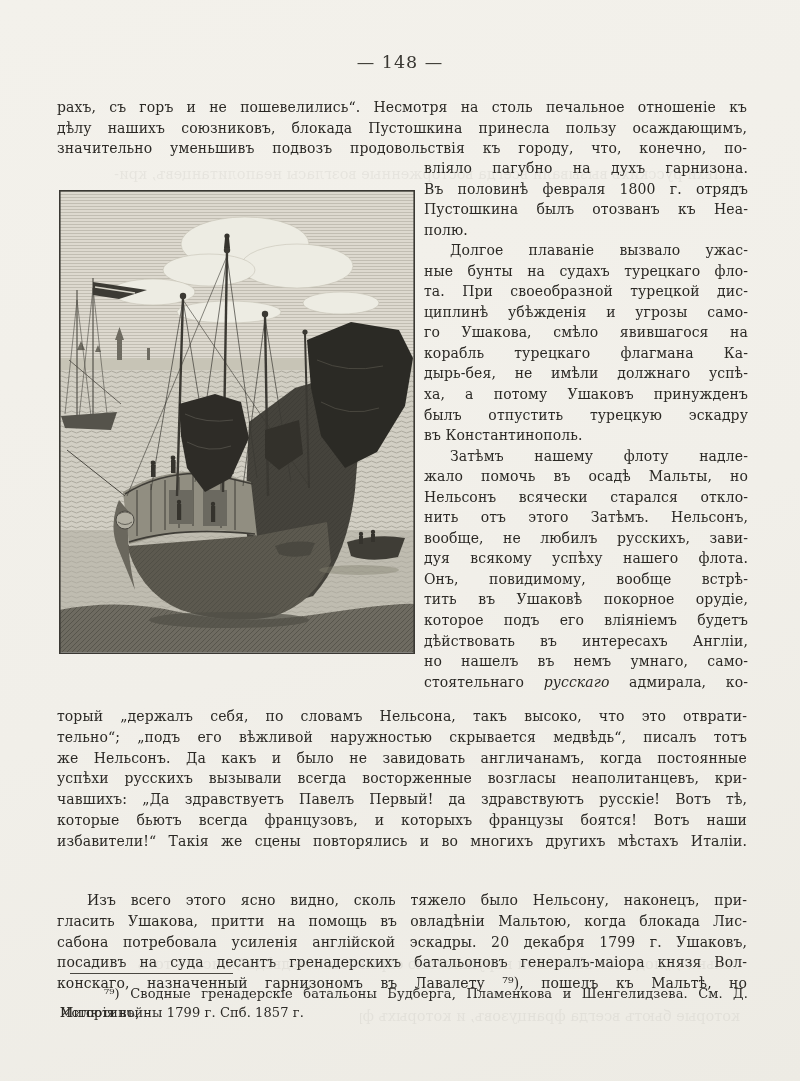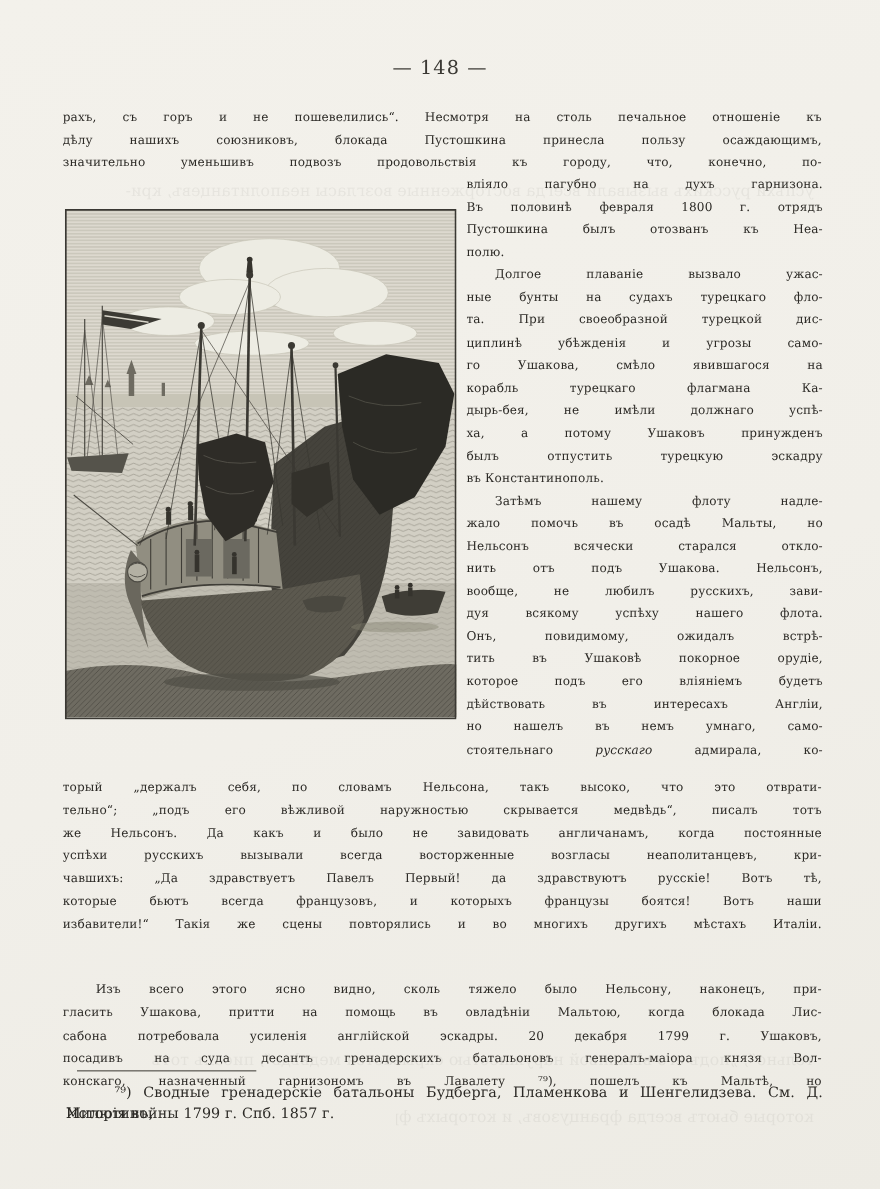--- a/index.html
+++ b/index.html
@@ -12,21 +12,21 @@
   .page{
     position:relative;width:800px;height:1081px;overflow:hidden;
     background:linear-gradient(160deg,#f3f1eb 0%,#f1efe9 55%,#edebe4 100%);
     color:#2b2925;
     padding-left:12px;
   }
   .pagenum{
     position:absolute;top:52px;left:0;width:800px;
     text-align:center;font-size:17.5px;letter-spacing:1px;color:#3a3833;
   }
-  .block{position:absolute;font-size:11px;letter-spacing:0.1px;}
+  .block{position:absolute;font-size:14px;letter-spacing:0.1px;}
   .block .line{
     text-align:justify;text-align-last:justify;
     height:20.6px;line-height:20.6px;overflow:visible;
   }
   .block .line.end{text-align-last:left;}
   .block .line.indent{text-indent:26px;}
   .para-top{left:57px;top:97px;width:690px;}
   .right-col{left:424px;top:158px;width:324px;}
   .right-col .line{height:20.55px;line-height:20.55px;}
   .para-mid{left:57px;top:706px;width:690px;}
@@ -208,24 +208,24 @@
       <div class="line"><span>циплинѣ убѣжденія и угрозы само-</span></div>
       <div class="line"><span>го Ушакова, смѣло явившагося на</span></div>
       <div class="line"><span>корабль турецкаго флагмана Ка-</span></div>
       <div class="line"><span>дырь-бея, не имѣли должнаго успѣ-</span></div>
       <div class="line"><span>ха, а потому Ушаковъ принужденъ</span></div>
       <div class="line"><span>былъ отпустить турецкую эскадру</span></div>
       <div class="line end"><span>въ Константинополь.</span></div>
       <div class="line indent"><span>Затѣмъ нашему флоту надле-</span></div>
       <div class="line"><span>жало помочь въ осадѣ Мальты, но</span></div>
       <div class="line"><span>Нельсонъ всячески старался откло-</span></div>
-      <div class="line"><span>нить отъ подъ Ушакова. Нельсонъ,</span></div>
+      <div class="line"><span>нить отъ этого Затѣмъ. Нельсонъ,</span></div>
       <div class="line"><span>вообще, не любилъ русскихъ, зави-</span></div>
       <div class="line"><span>дуя всякому успѣху нашего флота.</span></div>
-      <div class="line"><span>Онъ, повидимому, ожидалъ встрѣ-</span></div>
+      <div class="line"><span>Онъ, повидимому, вообще встрѣ-</span></div>
       <div class="line"><span>тить въ Ушаковѣ покорное орудіе,</span></div>
       <div class="line"><span>которое подъ его вліяніемъ будетъ</span></div>
       <div class="line"><span>дѣйствовать въ интересахъ Англіи,</span></div>
       <div class="line"><span>но нашелъ въ немъ умнаго, само-</span></div>
       <div class="line"><span>стоятельнаго </span><span class="it">русскаго</span><span> адмирала, ко-</span></div>
     </div>
 
   <div class="block para-mid">
       <div class="line"><span>торый „держалъ себя, по словамъ Нельсона, такъ высоко, что это отврати-</span></div>
       <div class="line"><span>тельно“; „подъ его вѣжливой наружностью скрывается медвѣдь“, писалъ тотъ</span></div>

